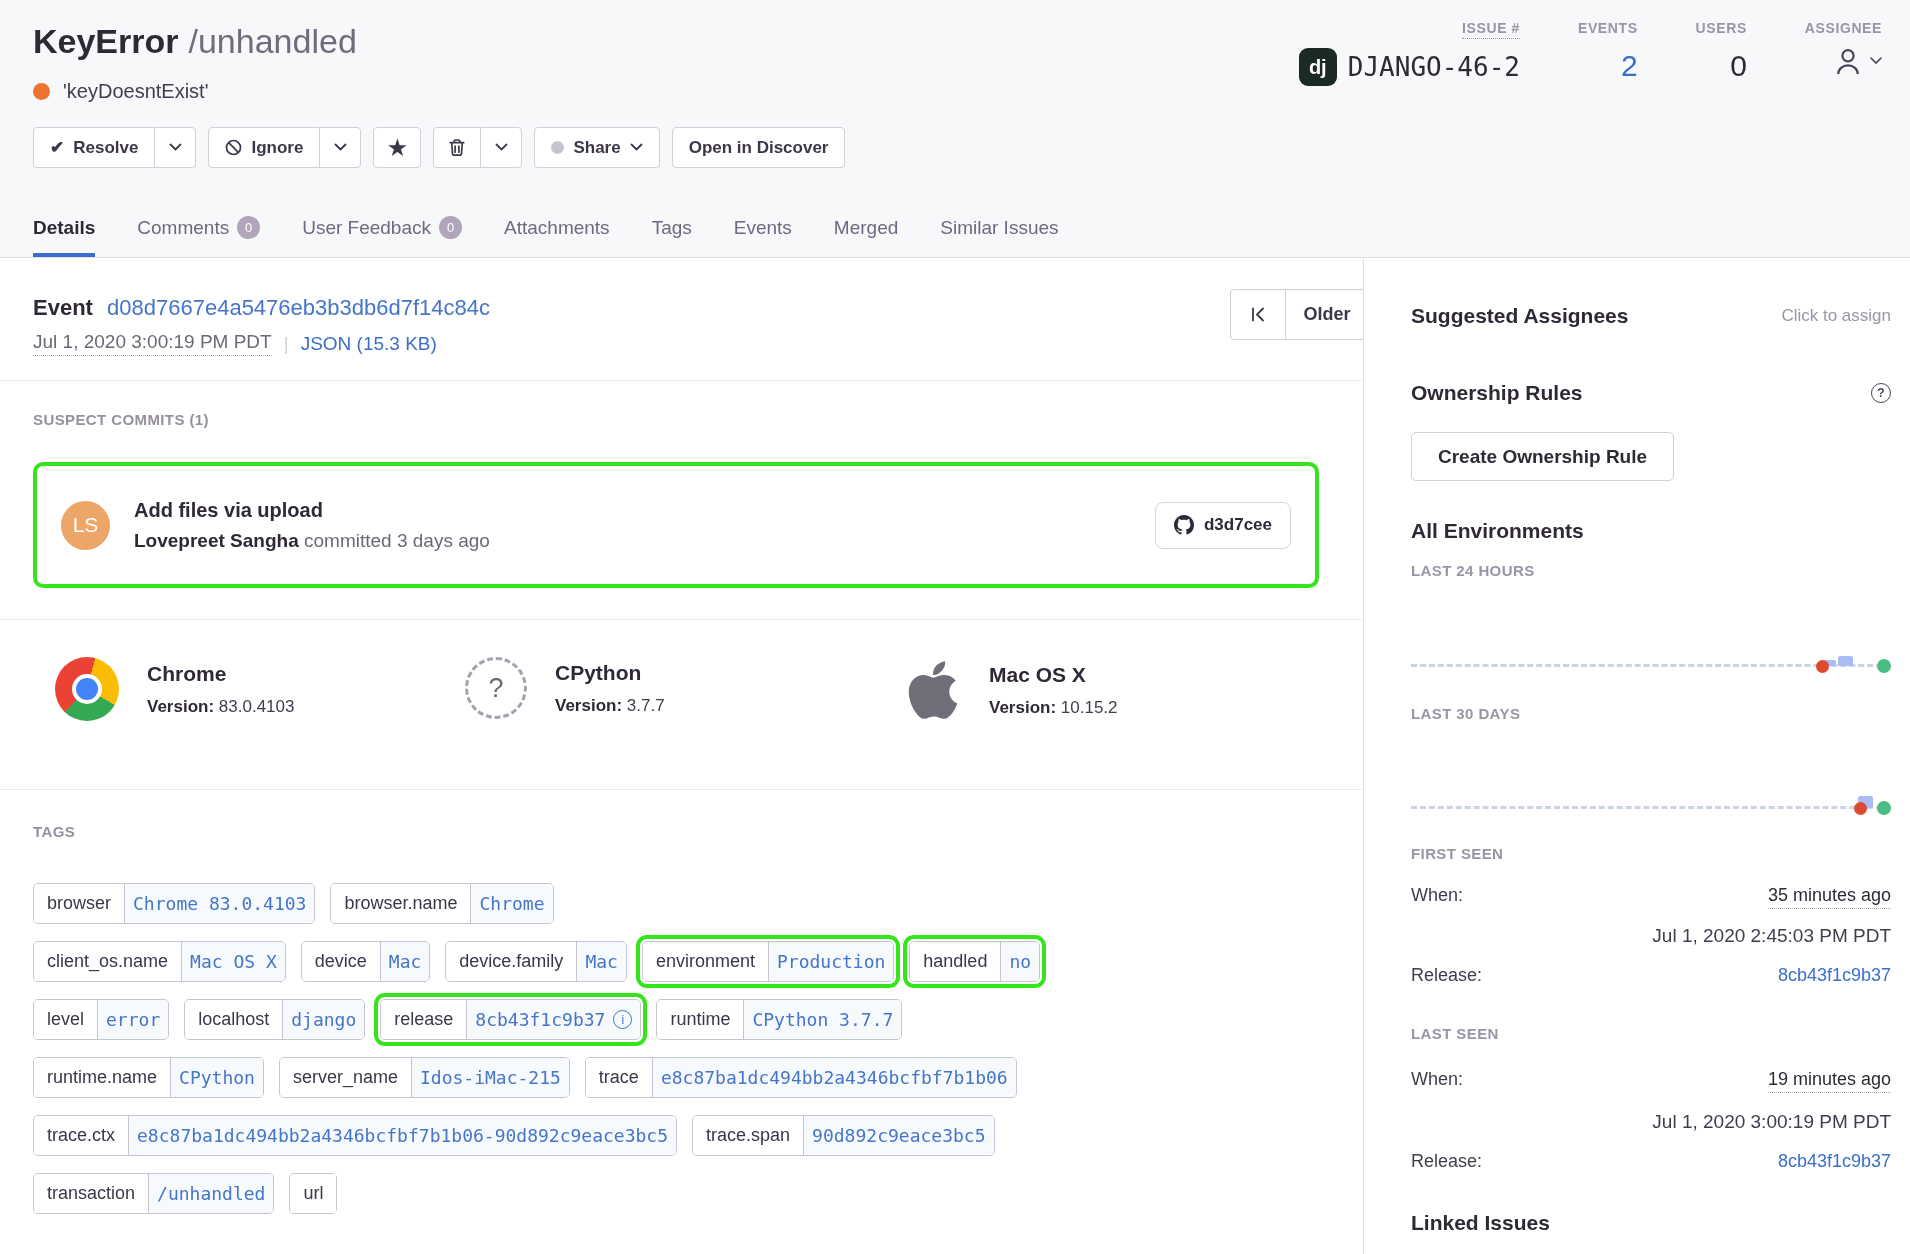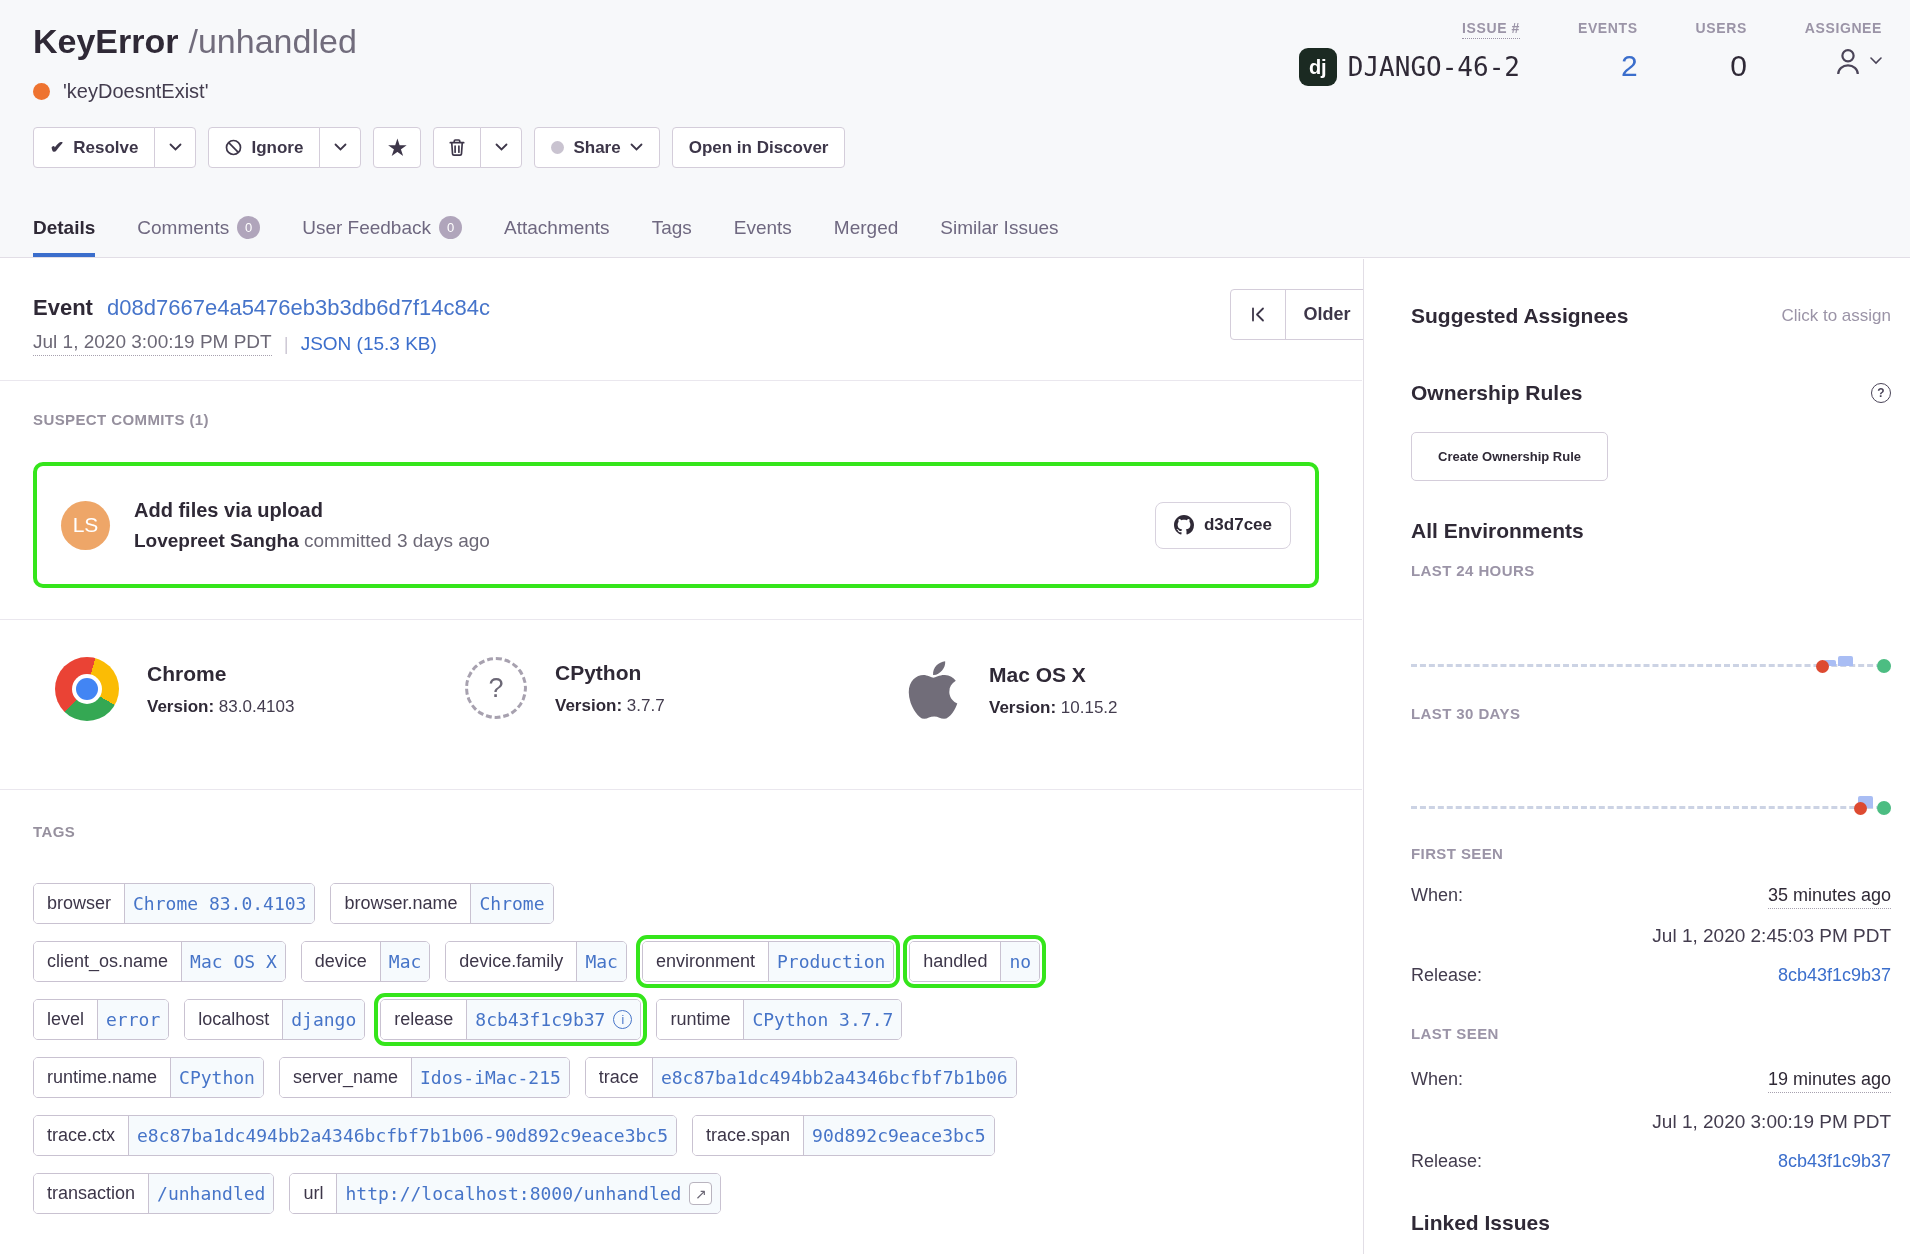--- a/index.html
+++ b/index.html
@@ -124,21 +124,21 @@
 
   
   .sidebar { position:absolute; left:1363px; top:259px; width:547px; height:995px;
              border-left:1px solid #e2dee6; background:#fff; }
   .sb { position:absolute; left:47px; width:480px; }
   .sb-title { font-size:21px; font-weight:700; color:#2f2936; display:flex; align-items:center; gap:10px;justify-content:space-between; }
   .sb-hint { font-size:17px; font-weight:400; color:#9b94a7; }
   .q-icon { width:20px; height:20px; border-radius:50%; border:1.6px solid #4a4458; color:#4a4458;
             font-size:12px; font-weight:700; display:inline-flex; align-items:center; justify-content:center; }
   .sb-btn { height:49px; padding:0 26px; background:#fff; border:1px solid #d4cdda; border-radius:5px;
-            font-size:13px; font-weight:700; color:#2f2936; display:inline-flex; align-items:center; cursor:pointer; }
+            font-size:19px; font-weight:700; color:#2f2936; display:inline-flex; align-items:center; cursor:pointer; }
   .sb-caps { font-size:15px; font-weight:700; letter-spacing:.4px; color:#9b94a7; }
   .spark { height:2px; border-top:3px dashed #ccd3e4; position:relative; }
   .spark .bar { position:absolute; background:#a9bdf4; width:15px; border-radius:2px 2px 0 0; }
   .dot-red { position:absolute; width:13px; height:13px; border-radius:50%; background:#dd4a31; top:-7px; }
   .dot-green { position:absolute; width:14px; height:14px; border-radius:50%; background:#4cbd82; top:-8px; }
   .kv-row { display:flex; justify-content:space-between; font-size:18px; color:#433c4e; }
   .kv-row .val { color:#2f2936; }
   .right-text { text-align:right; font-size:19px; color:#433c4e; }
 </style>
 </head>
@@ -422,21 +422,20 @@
           <span class="tag-value">90d892c9eace3bc5</span>
         </span>
       </div>
       <div class="tag-row">
         <span class="tag-pill">
           <span class="tag-key">transaction</span>
           <span class="tag-value">/unhandled</span>
         </span>
         <span class="tag-pill">
           <span class="tag-key">url</span>
-          <span class="tag-value">http://localhost:8000/unhandled<span class="ext-box">↗</span></span>
         </span>
       </div>
     </div>
 </div>
 
 <div class="sidebar">
   <div class="sb" style="top:45px">
     <div class="sb-title">
       <span>Suggested Assignees</span>
       <span class="sb-hint">Click to assign</span>

